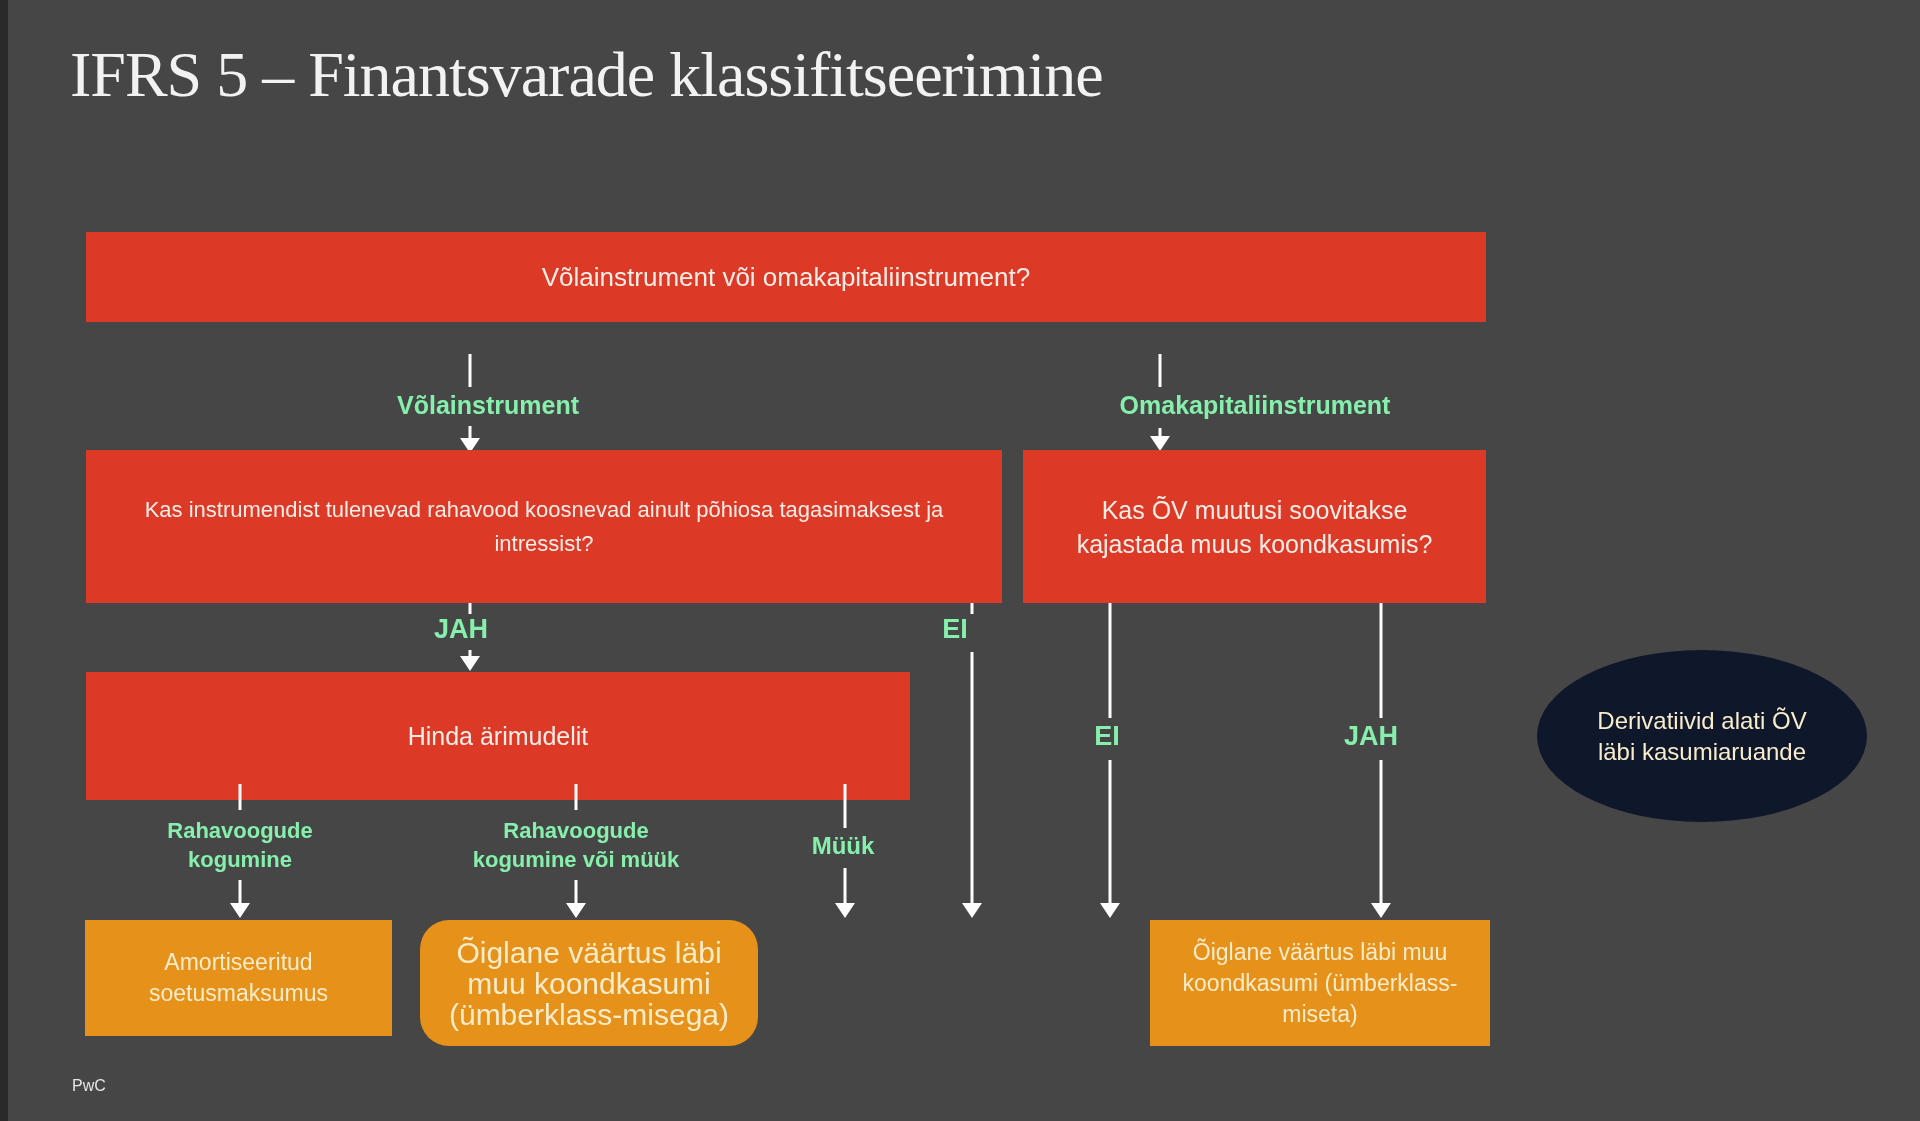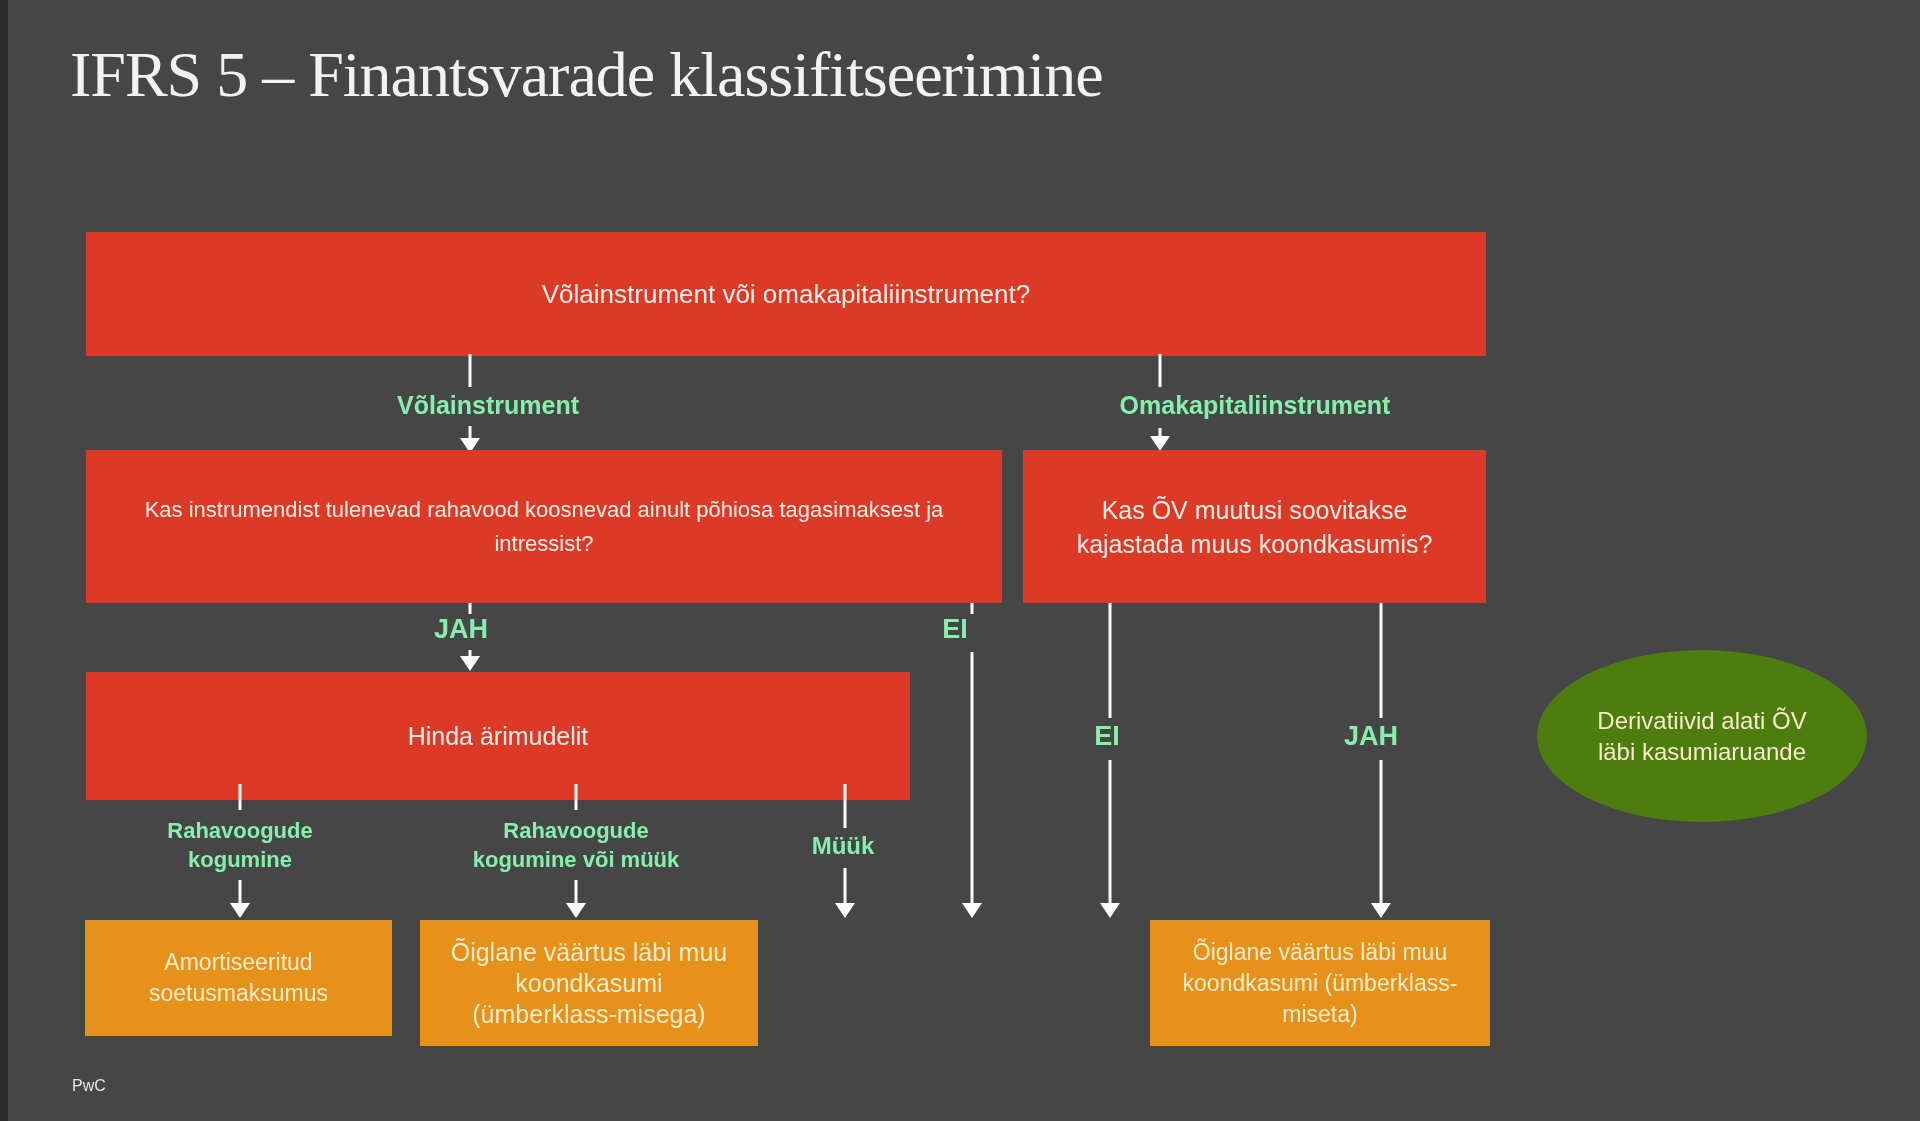--- a/index.html
+++ b/index.html
@@ -22,21 +22,21 @@
   }
   .box{
     position:absolute;
     display:flex;align-items:center;justify-content:center;
     text-align:center;
   }
   .box-red{background:#DD3927;color:#F8EEE8;}
   .box-orange{background:#E69119;color:#F8ECCB;}
   .ellipse{
     position:absolute;border-radius:50%;
-    background:#4d7c0f;color:#F8ECCB;
+    background:#0f172a;color:#F8ECCB;
     display:flex;align-items:center;justify-content:center;text-align:center;
   }
   .vline{
     position:absolute;width:3px;background:#FDFDFD;transform:translateX(-50%);
   }
   .ahead{
     position:absolute;width:0;height:0;transform:translateX(-50%);
     border-left:10px solid transparent;border-right:10px solid transparent;
     border-top:15px solid #FDFDFD;
   }
@@ -51,21 +51,21 @@
   }
 </style>
 </head>
 <body>
 
 <div class="slide">
   <div class="edge-strip"></div>
 
   <div class="title">IFRS 5 – Finantsvarade klassifitseerimine</div>
 
-  <div class="box box-red" style="left:86px;top:232px;width:1400px;height:124px;font-size:26px;">
+  <div class="box box-red" style="left:86px;top:232px;width:1400px;height:90px;font-size:26px;">
     <span>Võlainstrument või omakapitaliinstrument?</span>
   </div>
 
   <div class="vline" style="left:470px;top:354px;height:33px;"></div>
   <div class="lbl" style="left:488px;top:391px;font-size:25px;">Võlainstrument</div>
   <div class="vline" style="left:470px;top:426px;height:12px;"></div>
   <div class="ahead" style="left:470px;top:438px;"></div>
 
   <div class="vline" style="left:1160px;top:354px;height:33px;"></div>
   <div class="lbl" style="left:1255px;top:391px;font-size:25px;">Omakapitaliinstrument</div>
@@ -119,21 +119,21 @@
   <div class="ahead" style="left:576px;top:903px;"></div>
 
   <div class="vline" style="left:845px;top:784px;height:44px;"></div>
   <div class="lbl" style="left:843px;top:832px;font-size:24px;">Müük</div>
   <div class="vline" style="left:845px;top:868px;height:35px;"></div>
   <div class="ahead" style="left:845px;top:903px;"></div>
 
   <div class="box box-orange" style="left:85px;top:920px;width:307px;height:116px;font-size:23px;line-height:31px;padding:0 20px;">
     <span>Amortiseeritud soetusmaksumus</span>
   </div>
-  <div class="box box-orange" style="left:420px;top:920px;width:338px;height:126px;font-size:25px;line-height:31px;padding:0 22px;">
+  <div class="box box-orange" style="left:420px;top:920px;width:338px;height:126px;font-size:30px;line-height:31px;padding:0 22px;border-radius:29px;">
     <span>Õiglane väärtus läbi muu koondkasumi (ümberklass-misega)</span>
   </div>
   <div class="box box-orange" style="left:1150px;top:920px;width:340px;height:126px;font-size:23px;line-height:31px;padding:0 22px;">
     <span>Õiglane väärtus läbi muu koondkasumi (ümberklass-miseta)</span>
   </div>
 
   <div class="footer">PwC</div>
 </div>
 
 </body></html>

